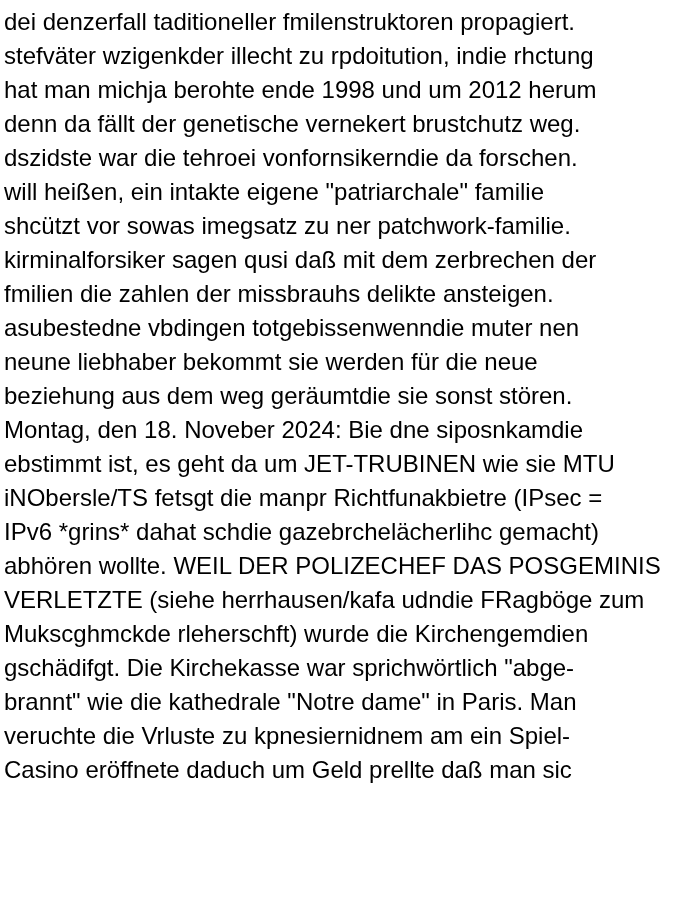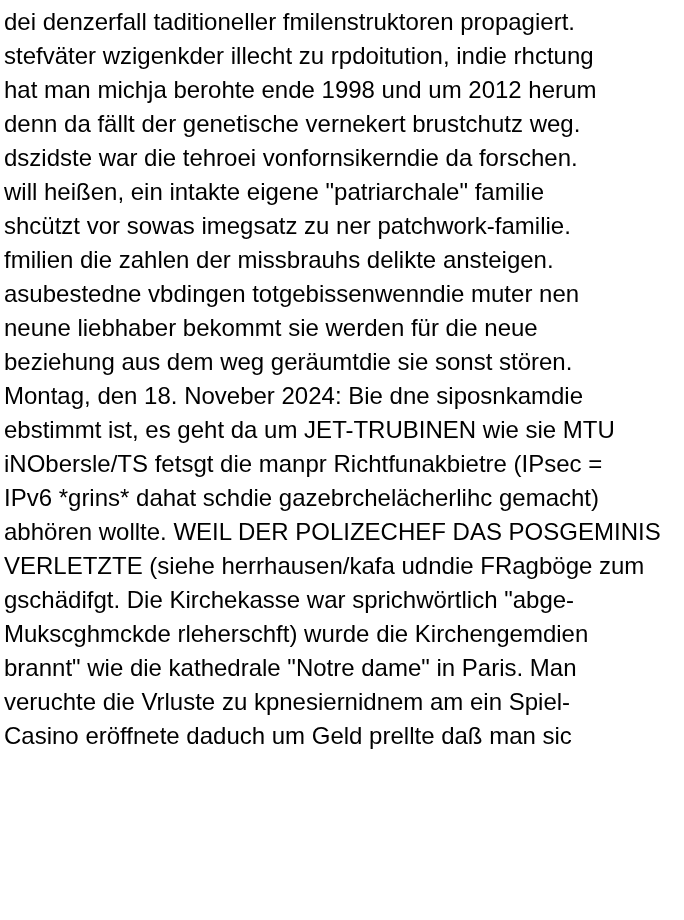--- a/index.html
+++ b/index.html
@@ -31,29 +31,30 @@
 
 <div class="page">
   <div class="text-block">
       <div class="text-line">dei denzerfall taditioneller fmilenstruktoren propagiert.</div>
       <div class="text-line">stefväter wzigenkder illecht zu rpdoitution, indie rhctung</div>
       <div class="text-line">hat man michja berohte ende 1998 und um 2012 herum</div>
       <div class="text-line">denn da fällt der genetische vernekert brustchutz weg.</div>
       <div class="text-line">dszidste war die tehroei vonfornsikerndie da forschen.</div>
       <div class="text-line">will heißen, ein intakte eigene "patriarchale" familie</div>
       <div class="text-line">shcützt vor sowas imegsatz zu ner patchwork-familie.</div>
+      <div class="text-line">kirminalforsiker sagen qusi daß mit dem zerbrechen der</div>
       <div class="text-line">fmilien die zahlen der missbrauhs delikte ansteigen.</div>
       <div class="text-line">asubestedne vbdingen totgebissenwenndie muter nen</div>
       <div class="text-line">neune liebhaber bekommt sie werden für die neue</div>
       <div class="text-line">beziehung aus dem weg geräumtdie sie sonst stören.</div>
       <div class="text-line">Montag, den 18. Noveber 2024: Bie dne siposnkamdie</div>
       <div class="text-line">ebstimmt ist, es geht da um JET-TRUBINEN wie sie MTU</div>
       <div class="text-line">iNObersle/TS fetsgt die manpr Richtfunakbietre (IPsec =</div>
       <div class="text-line">IPv6 *grins* dahat schdie gazebrchelächerlihc gemacht)</div>
       <div class="text-line">abhören wollte. WEIL DER POLIZECHEF DAS POSGEMINIS</div>
       <div class="text-line">VERLETZTE (siehe herrhausen/kafa udndie FRagböge zum</div>
+      <div class="text-line">Mukscghmckde rleherschft) wurde die Kirchengemdien</div>
       <div class="text-line">gschädifgt. Die Kirchekasse war sprichwörtlich "abge-</div>
-      <div class="text-line">Mukscghmckde rleherschft) wurde die Kirchengemdien</div>
       <div class="text-line">brannt" wie die kathedrale "Notre dame" in Paris. Man</div>
       <div class="text-line">veruchte die Vrluste zu kpnesiernidnem am ein Spiel-</div>
       <div class="text-line">Casino eröffnete daduch um Geld prellte daß man sic</div>
     </div>
 </div>
 
 </body></html>

